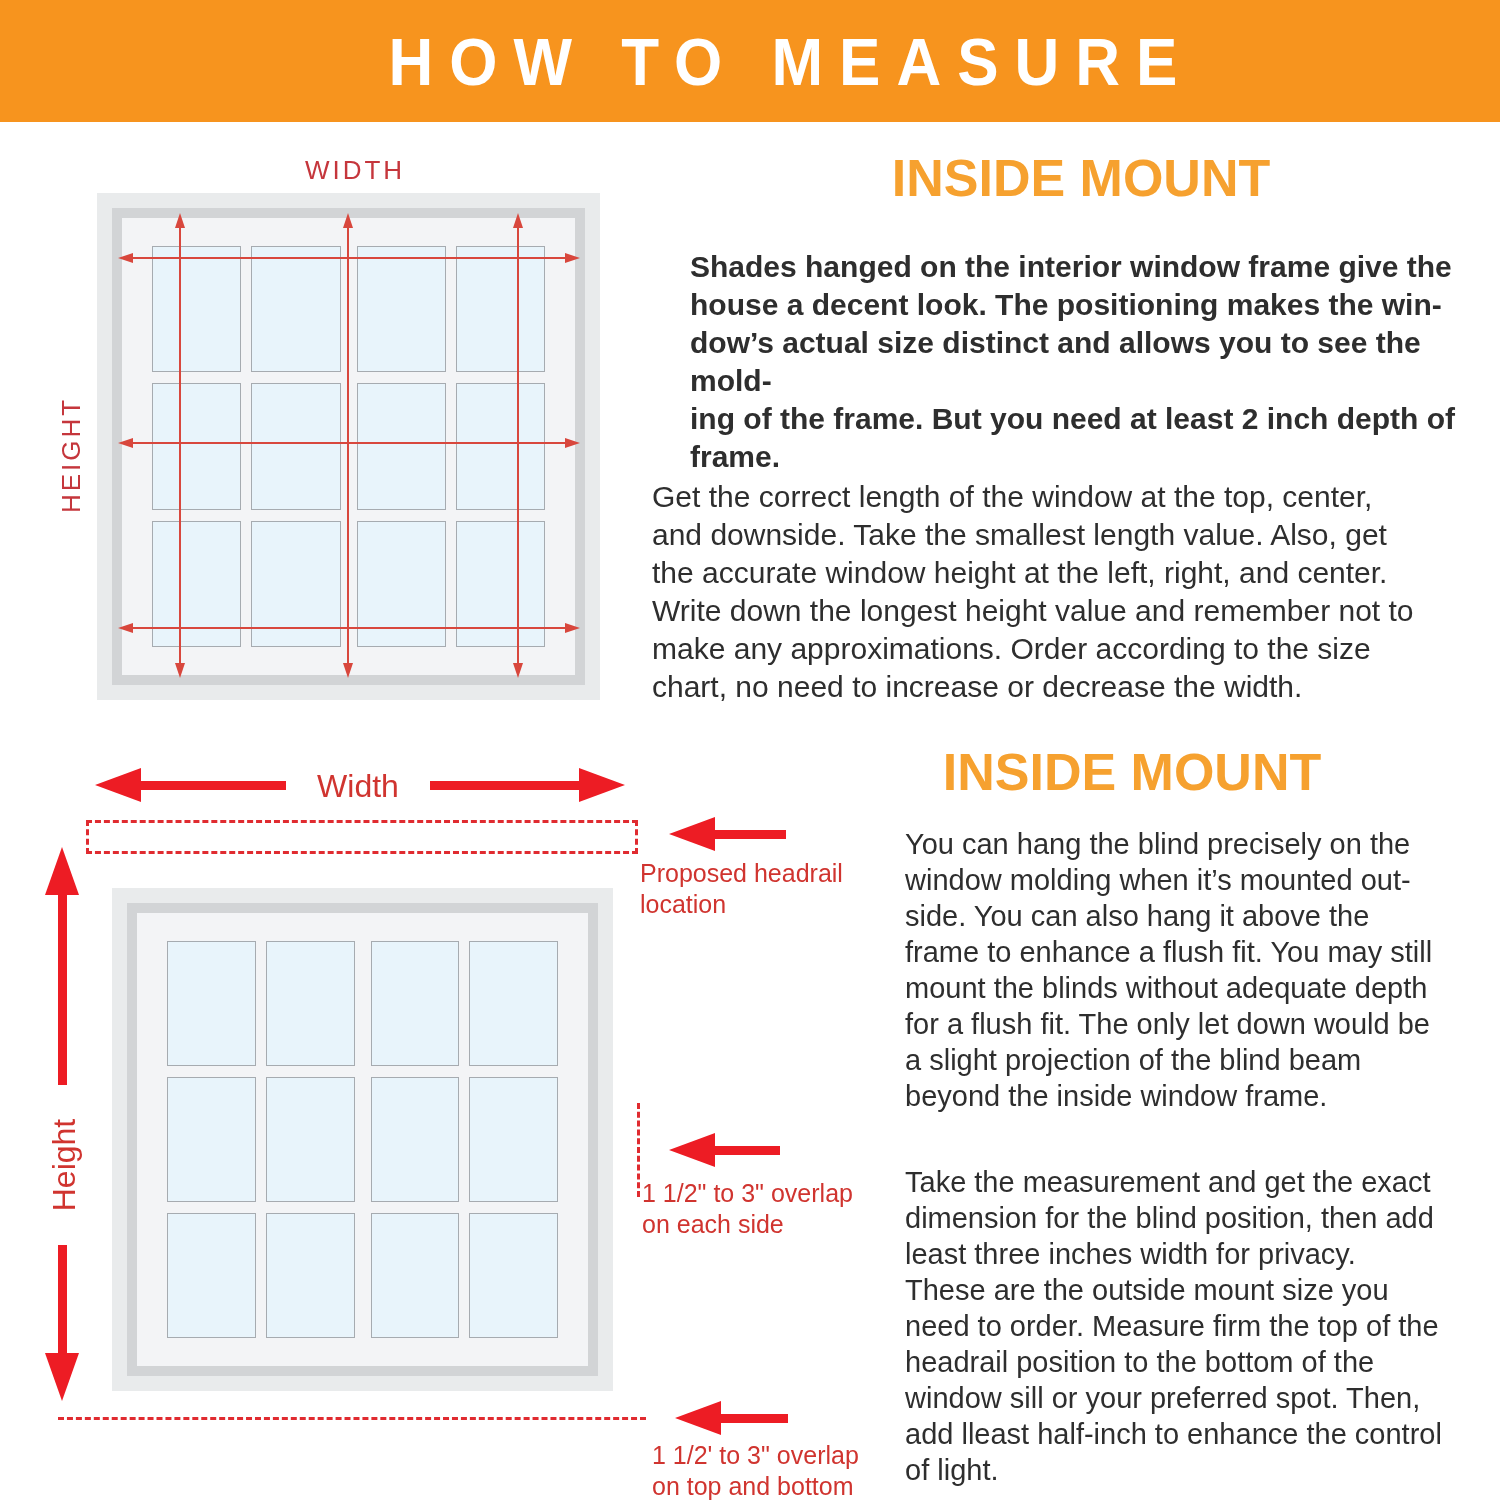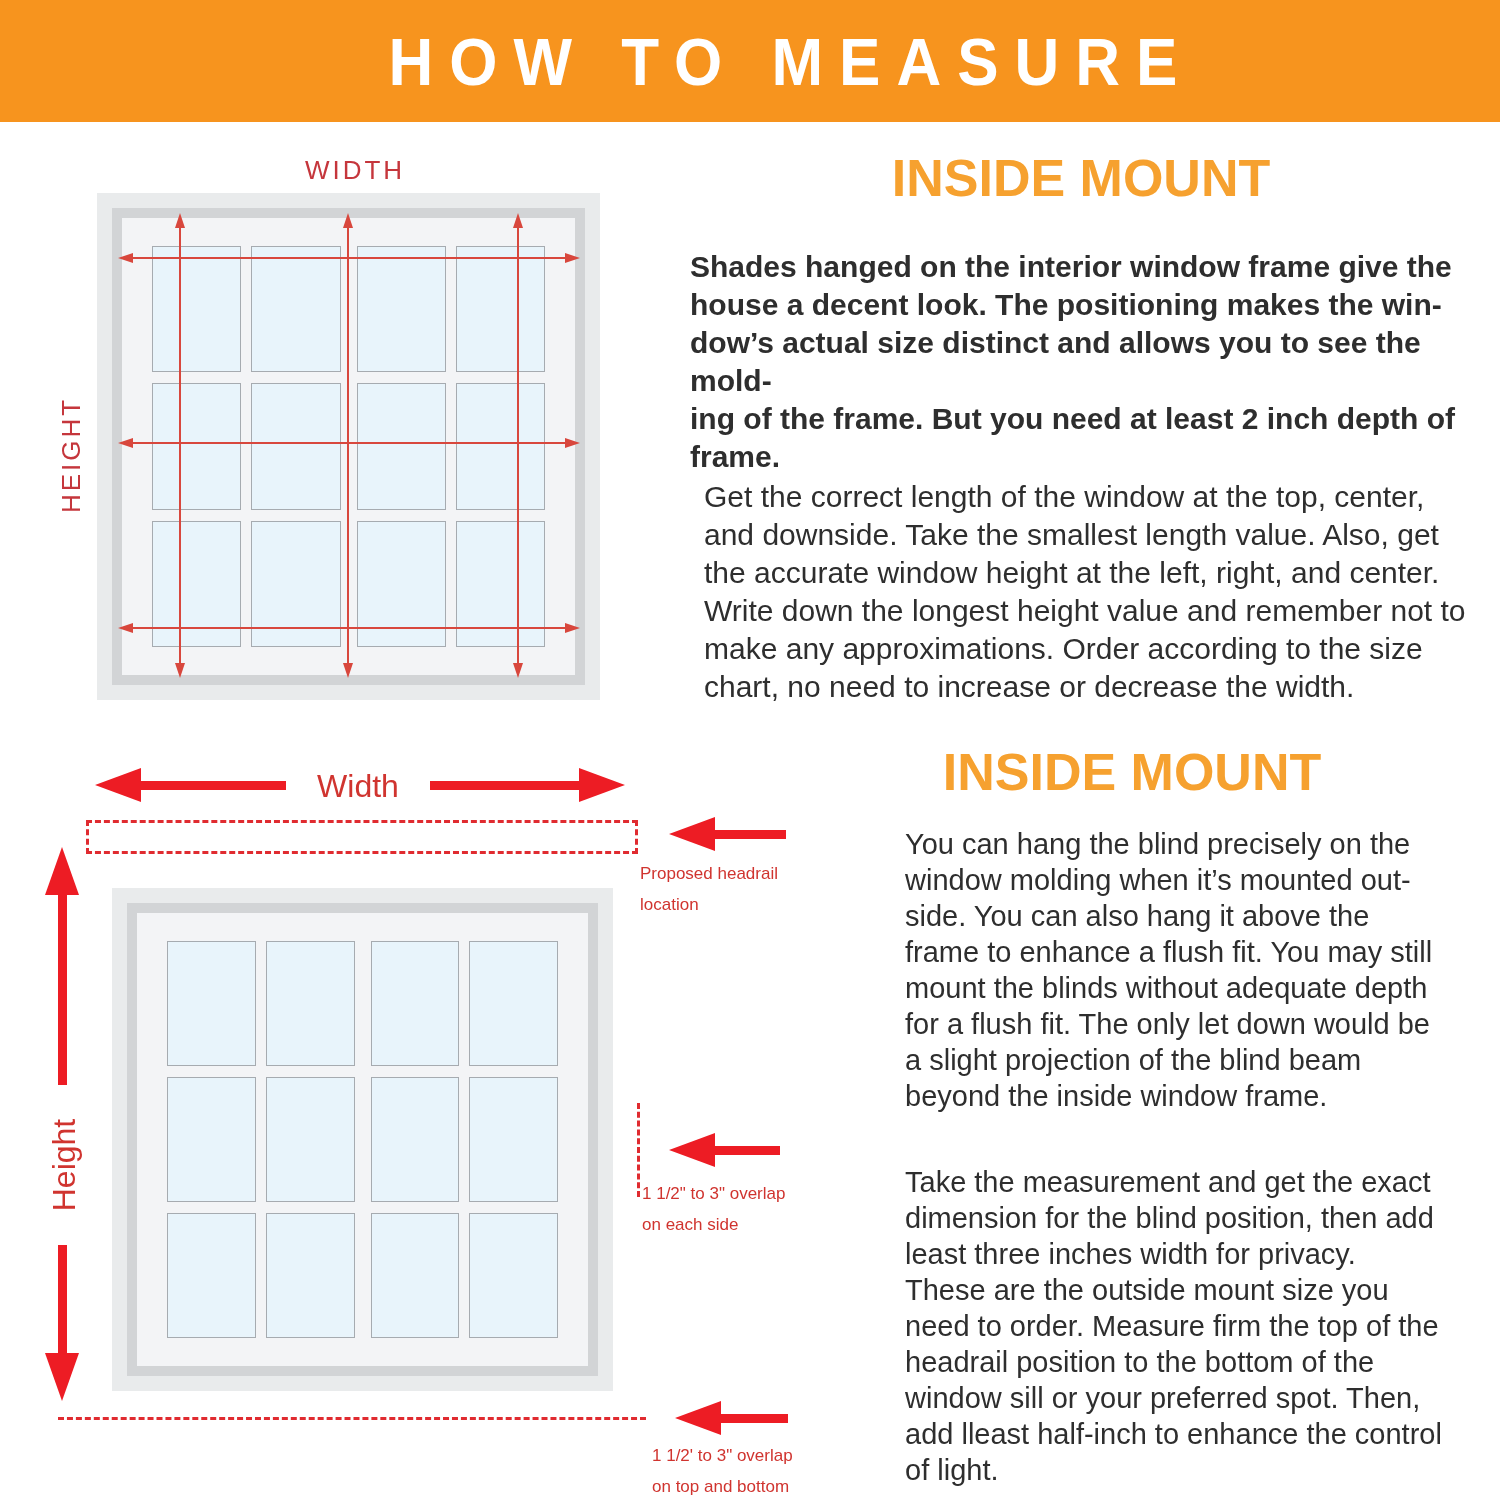--- a/index.html
+++ b/index.html
@@ -47,21 +47,21 @@
     border:17px solid transparent;border-top:48px solid #ed1c24;}
   
   .dash-box{position:absolute;border:3px dashed #e02b30;box-sizing:border-box;}
   .dash-h{position:absolute;border-top:3px dashed #e02b30;height:0;}
   .dash-v{position:absolute;border-left:3px dashed #e02b30;width:0;}
   
   .red-label{position:absolute;color:#c9353b;white-space:pre-line;}
   .cap-label{font-size:26px;letter-spacing:3px;color:#c5363c;}
   .rot{transform:translate(-50%,-50%) rotate(-90deg);white-space:nowrap;}
   .meas-word{font-size:32px;color:#d0342f;}
-  .annot{font-size:17px;line-height:31px;color:#d0342f;}
+  .annot{font-size:25px;line-height:31px;color:#d0342f;}
   
   .mount-heading{
     position:absolute;transform:translateX(-50%);color:#f6a12f;
     font-weight:700;font-size:52px;letter-spacing:0px;white-space:nowrap;
   }
   .para{position:absolute;color:#2e2e2e;white-space:pre-line;}
   .para.inside{font-size:30px;line-height:38px;width:790px;}
   .para.outside{font-size:29px;line-height:36px;width:600px;}
 </style>
 </head>
@@ -106,21 +106,21 @@
   <div class="v-thin" style="left:179px;top:223px;height:445px;"></div>
   <div class="v-thin" style="left:347px;top:223px;height:445px;"></div>
   <div class="v-thin" style="left:517px;top:223px;height:445px;"></div>
 
   <div class="mount-heading" style="left:1081px;top:148px;">INSIDE MOUNT</div>
   <div class="para inside" style="left:690px;top:248px;font-weight:bold;">Shades hanged on the interior window frame give the
 house a decent look. The positioning makes the win-
 dow’s actual size distinct and allows you to see the mold-
 ing of the frame. But you need at least 2 inch depth of
 frame.</div>
-  <div class="para inside" style="left:704px;top:478px;">Get the correct length of the window at the top, center,
+  <div class="para inside" style="left:652px;top:478px;">Get the correct length of the window at the top, center,
 and downside. Take the smallest length value. Also, get
 the accurate window height at the left, right, and center.
 Write down the longest height value and remember not to
 make any approximations. Order according to the size
 chart, no need to increase or decrease the width.</div>
 
   <div class="seg head-left" style="left:124px;top:781px;width:162px;"></div>
   <div class="meas-word red-label" style="left:286px;top:768px;width:144px;text-align:center;white-space:nowrap;">Width</div>
   <div class="seg head-right" style="left:430px;top:781px;width:166px;"></div>
 

